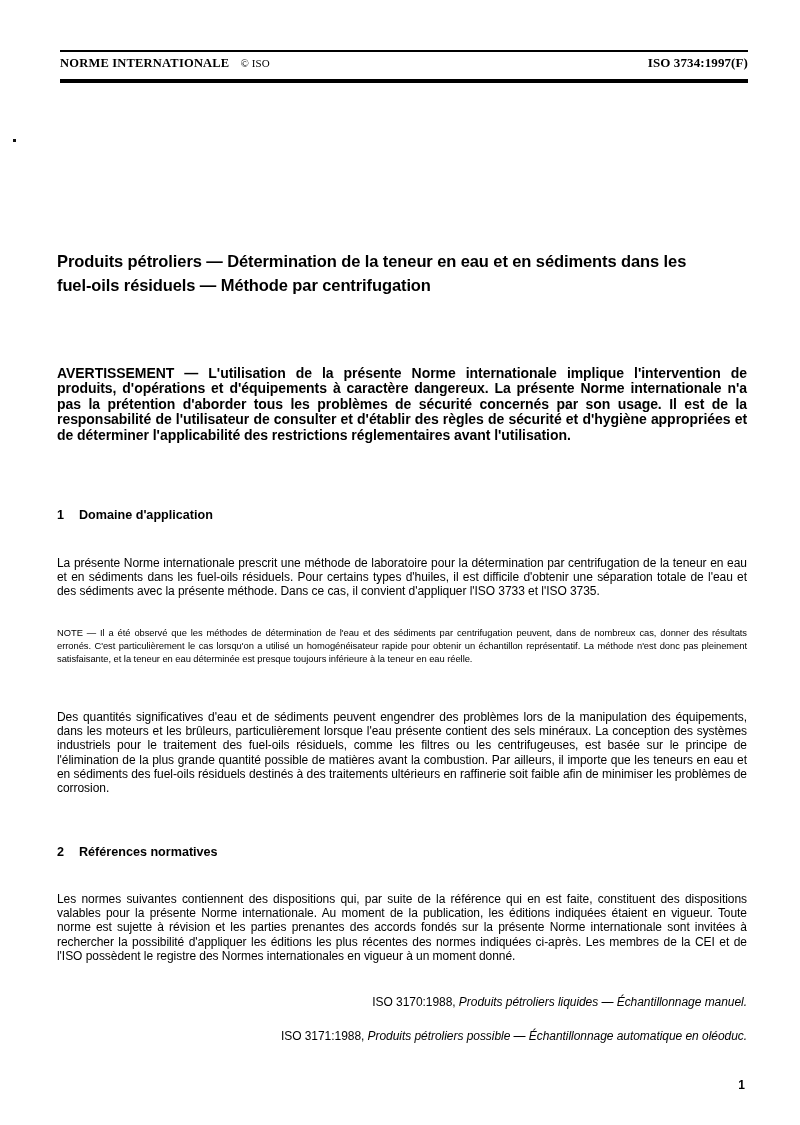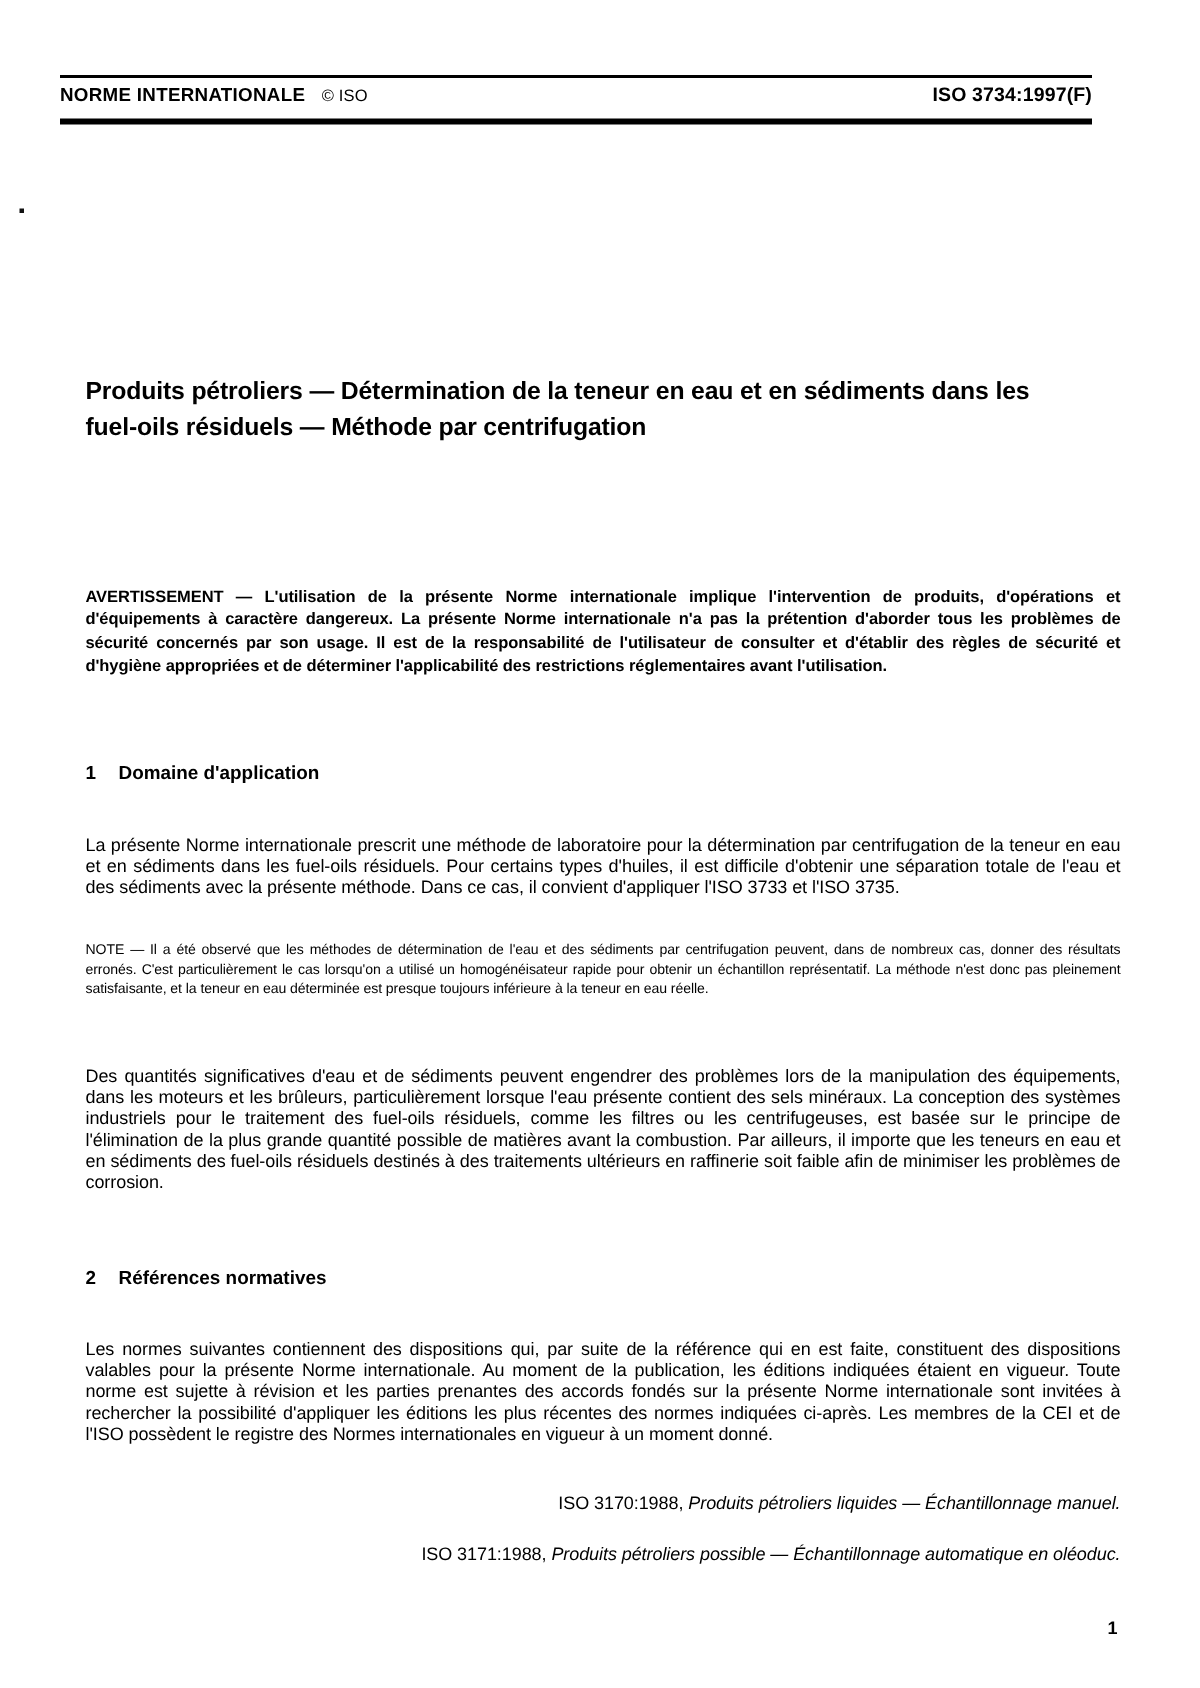--- a/index.html
+++ b/index.html
@@ -15,23 +15,24 @@
     position: relative;
     width: 800px;
     height: 1125px;
     background: #ffffff;
     overflow: hidden;
   }
 
   
   .header {
     position: absolute;
-    left: 40px;
+    left: 60px;
     top: 50px;
     width: 688px;
+    font-family: Liberation Serif, serif;
   }
   .rule-thin {
     height: 2px;
     background: #000;
     width: 100%;
   }
   .rule-thick {
     height: 4px;
     background: #000;
     width: 100%;
@@ -85,23 +86,23 @@
     font-size: 16.5px;
     font-weight: bold;
     line-height: 24px;
     letter-spacing: -0.1px;
   }
 
   
   .warning {
     position: absolute;
     left: 57px;
-    top: 380px;
+    top: 352px;
     width: 690px;
-    font-size: 11px;
+    font-size: 14px;
     font-weight: bold;
     line-height: 15.4px;
     text-align: justify;
     letter-spacing: -0.05px;
   }
 
   
   .section-heading {
     position: absolute;
     left: 57px;

